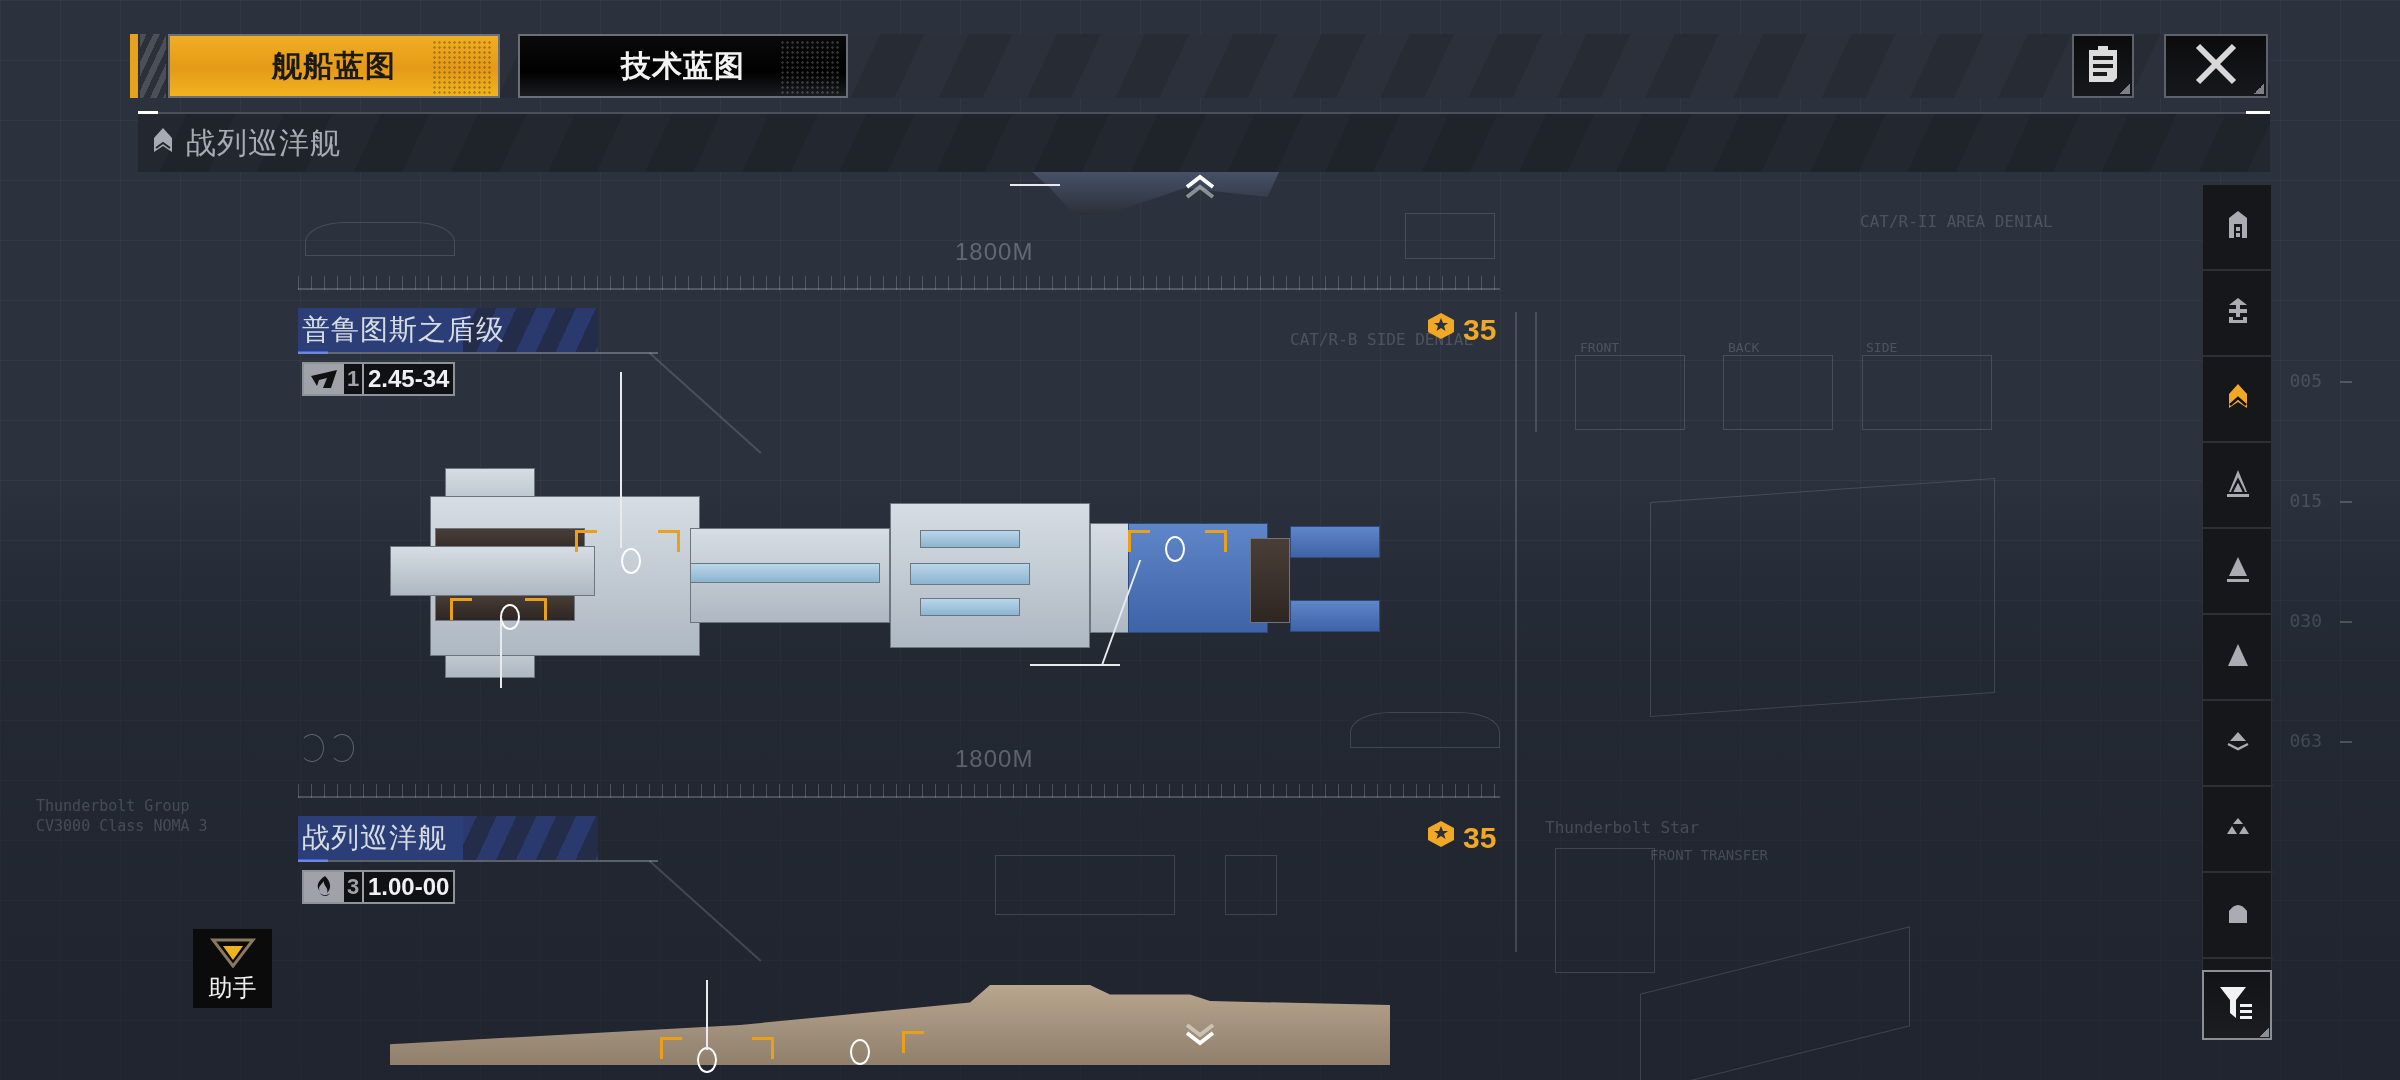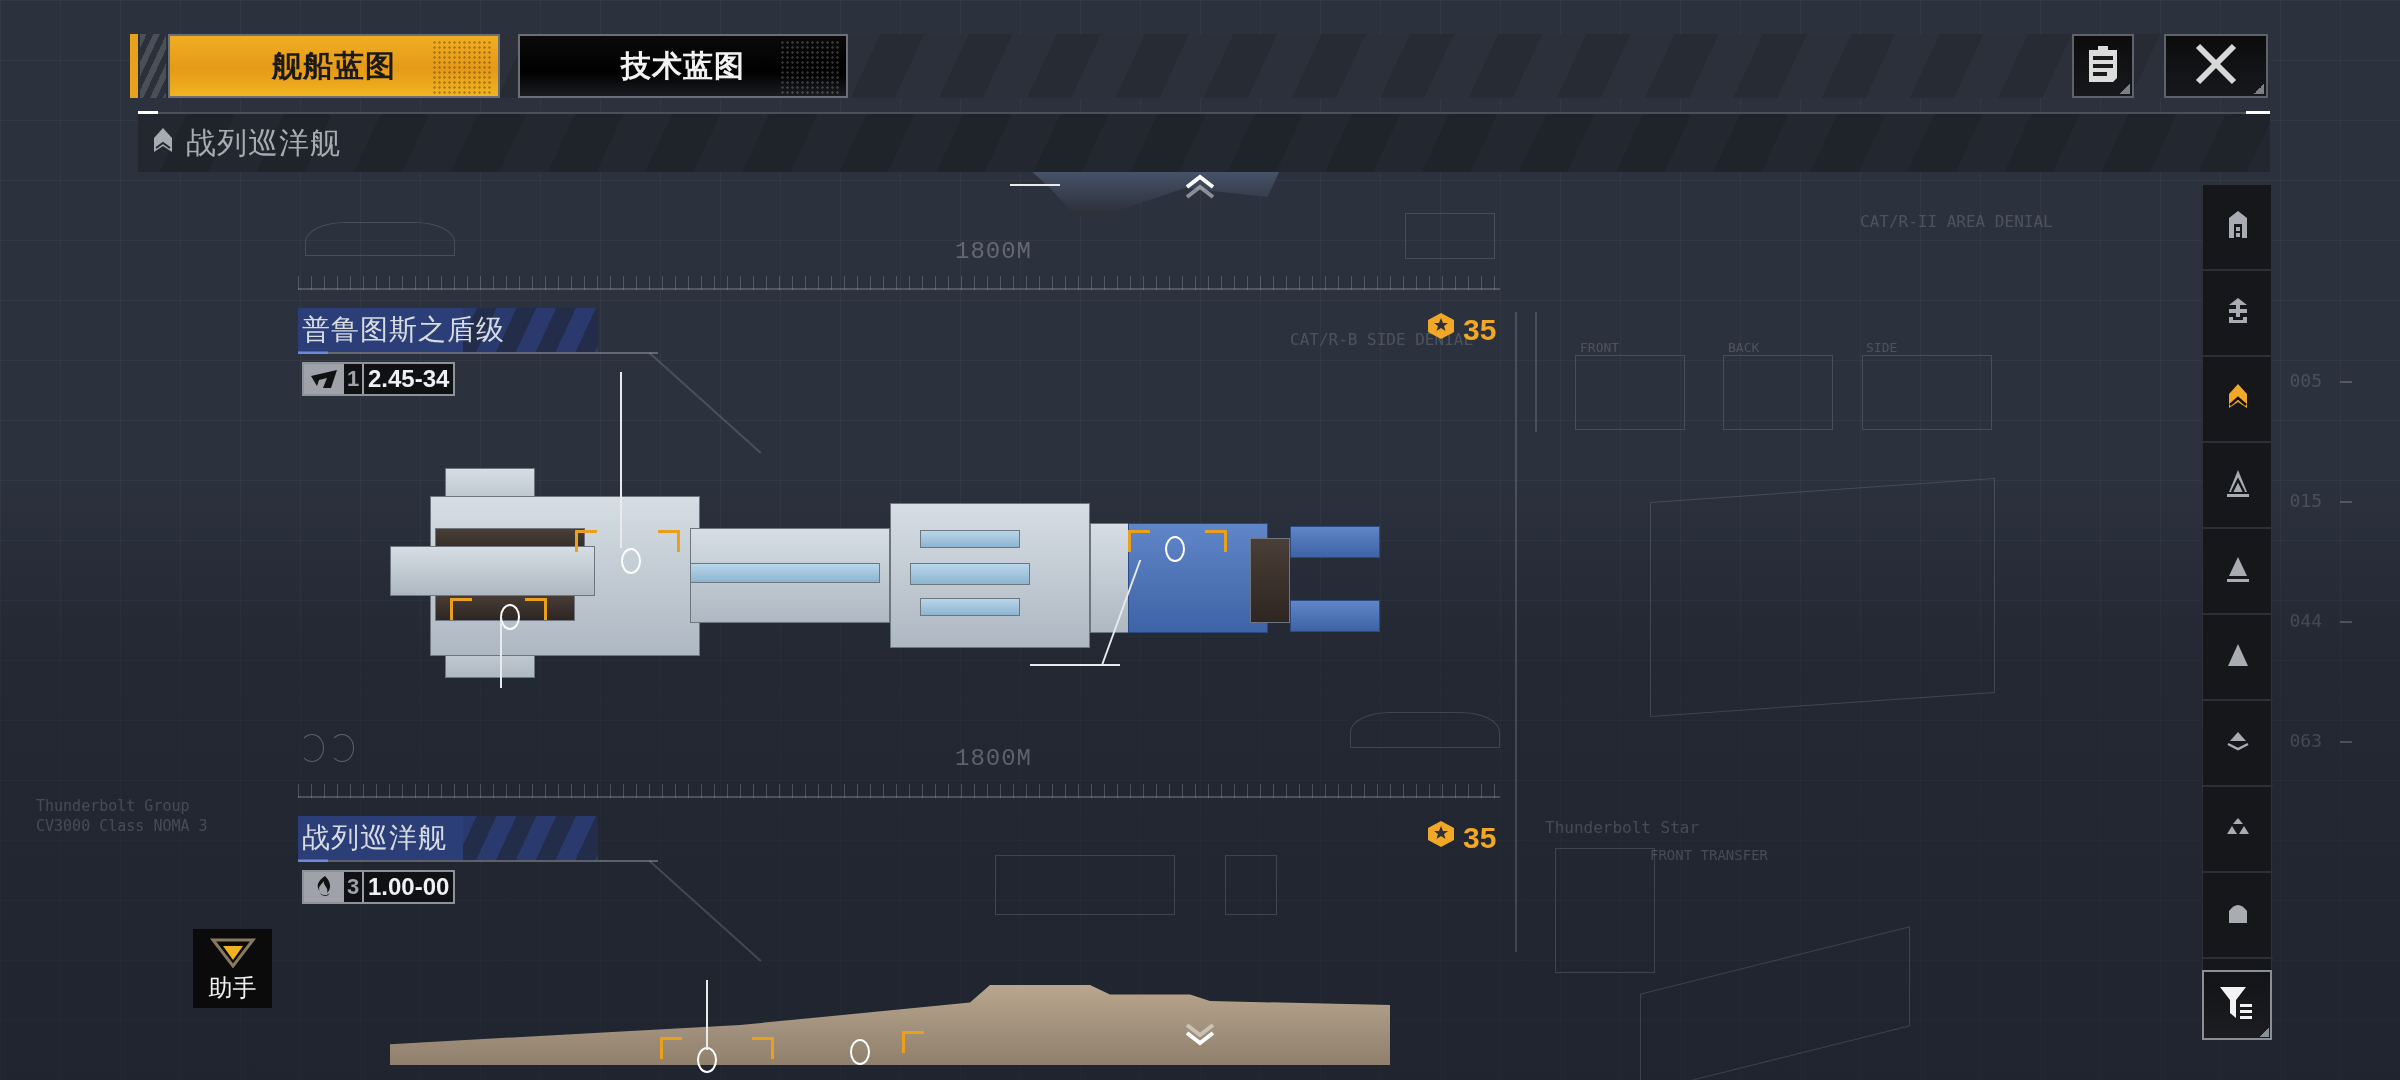--- a/index.html
+++ b/index.html
@@ -88,21 +88,21 @@
   }
   .category-label { font-size: 30px; color: #a7abb2; margin-left: 12px; letter-spacing: 1px; }
 
   
   .ruler {
     position: absolute; height: 14px; border-bottom: 2px solid rgba(200,205,215,0.25);
     background-image: linear-gradient(90deg, rgba(200,205,215,0.25) 1px, transparent 1px);
     background-size: 13px 14px;
   }
   .scale-label {
-    position: absolute; font-family: Liberation Mono, monospace; font-size: 24px;
+    position: absolute; font-family: Liberation Sans, sans-serif; font-size: 24px;
     color: rgba(200,205,215,0.35); letter-spacing: 1px;
   }
   .bp-text {
     position: absolute; font-family: "DejaVu Sans Mono", monospace; color: rgba(200,205,215,0.22);
     font-size: 13px; white-space: nowrap;
   }
   .bp-box { position: absolute; border: 1px solid rgba(200,205,215,0.18); }
   .bp-line { position: absolute; background: rgba(200,205,215,0.2); }
 
   
@@ -242,21 +242,21 @@
 <div class="ruler" style="left:298px;top:276px;width:1202px;"></div>
 <div class="ruler" style="left:298px;top:784px;width:1202px;"></div>
 <div class="scale-label" style="left:955px;top:238px;">1800M</div>
 <div class="scale-label" style="left:955px;top:745px;">1800M</div>
 
 <div class="depth-scale">
   <div class="depth-label" style="top:30px;">005</div>
   <div class="depth-tick" style="top:41px;"></div>
   <div class="depth-label" style="top:150px;">015</div>
   <div class="depth-tick" style="top:161px;"></div>
-  <div class="depth-label" style="top:270px;">044</div>
+  <div class="depth-label" style="top:270px;">030</div>
   <div class="depth-tick" style="top:281px;"></div>
   <div class="depth-label" style="top:390px;">063</div>
   <div class="depth-tick" style="top:401px;"></div>
 </div>
 
 <div class="top-ship-fragment"></div>
 <div class="callout" style="left:1010px;top:184px;width:50px;height:2px;"></div>
 <div class="scroll-chevron" style="left:1183px;top:170px;">
   <svg width="34" height="26" viewBox="0 0 34 26">
       <polyline points="4,14 17,4 30,14" fill="none" stroke="#fff" stroke-width="4"></polyline>

